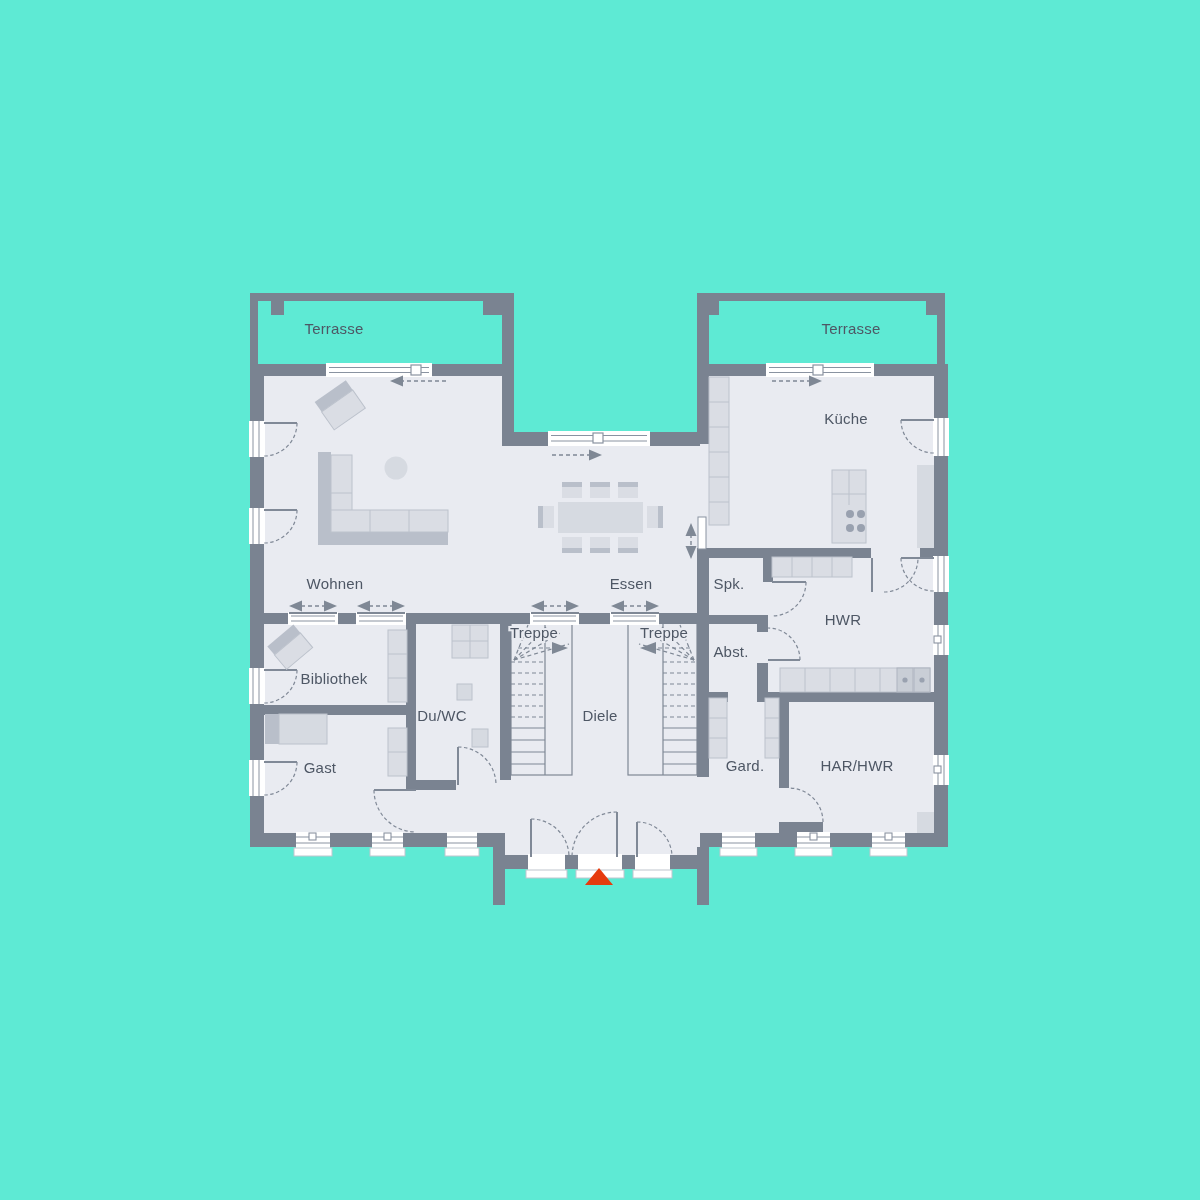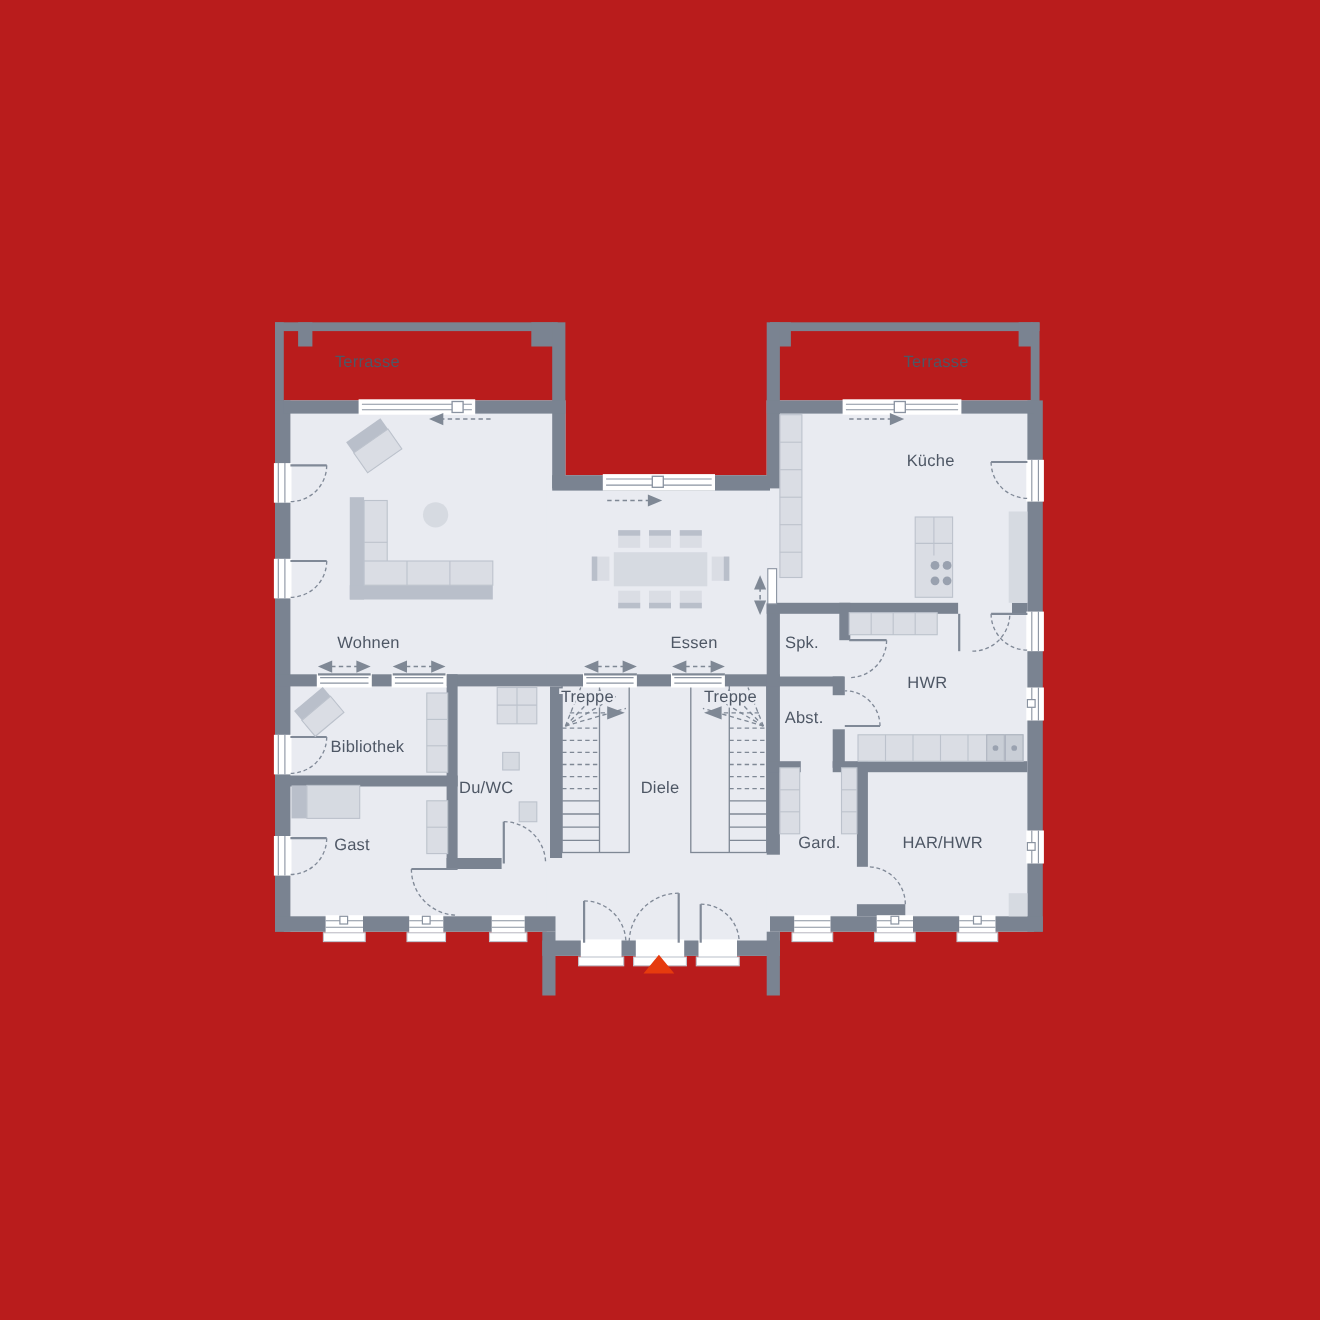--- a/index.html
+++ b/index.html
@@ -1,16 +1,16 @@
 <!DOCTYPE html>
 <html><head>
 <meta charset="utf-8">
 <style>
   html,body{margin:0;padding:0;background:#ffffff;}
-  .page{width:1200px;height:1200px;background:#b91c1c;position:relative;overflow:hidden;}
+  .page{width:1200px;height:1200px;background:#5eead4;position:relative;overflow:hidden;}
   svg{display:block;}
   text{font-family:"Liberation Sans","DejaVu Sans",sans-serif;font-size:15px;fill:#4e5765;}
   .lbl{text-anchor:middle;letter-spacing:.2px;}
   .halo{paint-order:stroke;stroke:#e9ebf1;stroke-width:4px;}
 </style>
 </head>
 <body>
 
 <div class="page">
 <svg width="1200" height="1200" viewBox="0 0 1200 1200">

